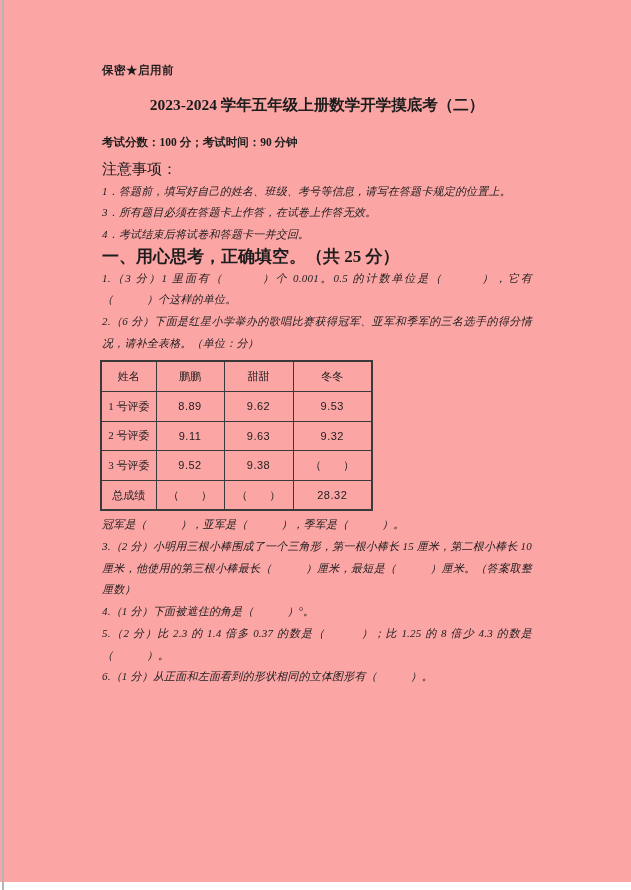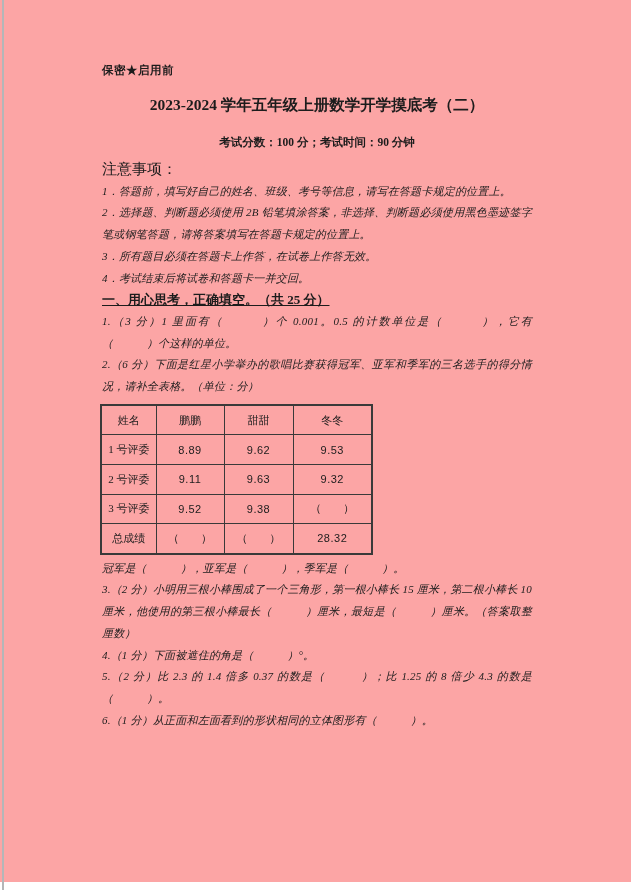--- a/index.html
+++ b/index.html
@@ -22,35 +22,35 @@
   .security {
     font-size: 11.5px; font-weight: bold; line-height: 16px;
     letter-spacing: 0.5px;
   }
   .title {
     margin-top: 15px;
     font-size: 15.5px; font-weight: bold; text-align: center; line-height: 23px;
   }
   .exam-info {
     margin-top: 18px;
-    font-size: 11.5px; font-weight: bold; text-align: center; line-height: 17px;
+    font-size: 11.5px; font-weight: bold; text-align: left; line-height: 17px;
   }
   .notes-heading {
     margin-top: 8px;
     font-size: 15px; line-height: 21.7px;
   }
   p { margin: 0; }
   .body-line {
     font-size: 11px; line-height: 21.7px;
     text-align: justify;
     letter-spacing: 0.2px;
     font-style: italic;
   }
   .section-heading {
-    font-size: 13px; font-weight: bold; line-height: 21.7px; text-decoration: underline;
+    font-size: 17px; font-weight: bold; line-height: 21.7px;
   }
   table.score-table {
     border-collapse: collapse;
     margin: 6px 0 3px -2px;
     border: 2px solid #3a3a3a;
     table-layout: fixed;
   }
   table.score-table td {
     border: 1px solid #3a3a3a;
     height: 28.6px;
@@ -81,21 +81,20 @@
 
     <div class="security">保密★启用前</div>
 
     <div class="title">2023-2024 学年五年级上册数学开学摸底考（二）</div>
 
     <div class="exam-info">考试分数：100 分；考试时间：90 分钟</div>
 
     <div class="notes-heading">注意事项：</div>
 
     <p class="body-line">1．答题前，填写好自己的姓名、班级、考号等信息，请写在答题卡规定的位置上。</p>
-    <p class="body-line">2．选择题、判断题必须使用 2B 铅笔填涂答案，非选择、判断题必须使用黑色墨迹签字笔或钢笔答题，请将答案填写在答题卡规定的位置上。</p>
     <p class="body-line">3．所有题目必须在答题卡上作答，在试卷上作答无效。</p>
     <p class="body-line">4．考试结束后将试卷和答题卡一并交回。</p>
 
     <p class="section-heading">一、用心思考，正确填空。（共 25 分）</p>
 
     <p class="body-line">1.（3 分）1 里面有（　　　）个 0.001。0.5 的计数单位是（　　　），它有（　　　）个这样的单位。</p>
 
     <p class="body-line">2.（6 分）下面是红星小学举办的歌唱比赛获得冠军、亚军和季军的三名选手的得分情况，请补全表格。（单位：分）</p>
 
     <table class="score-table">

